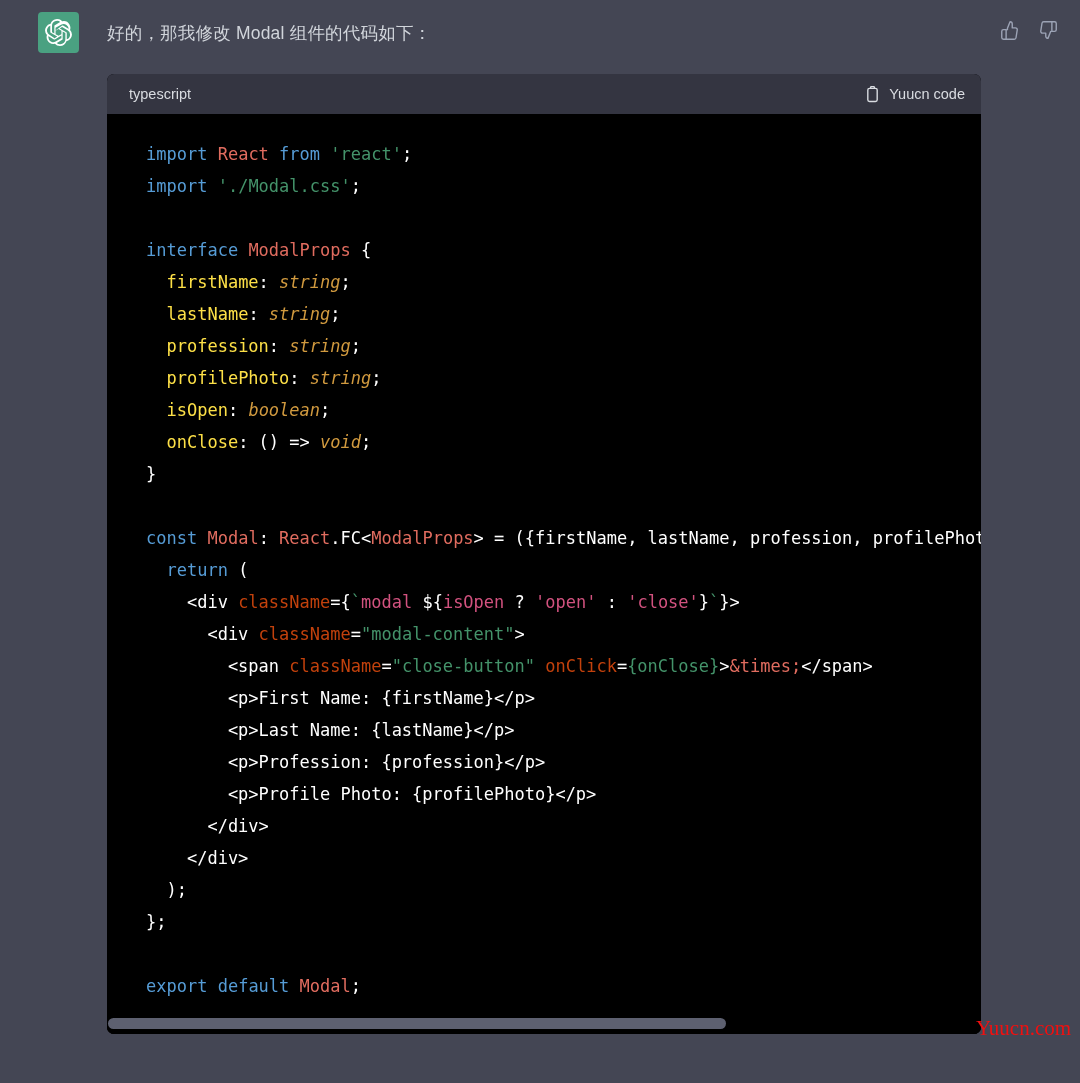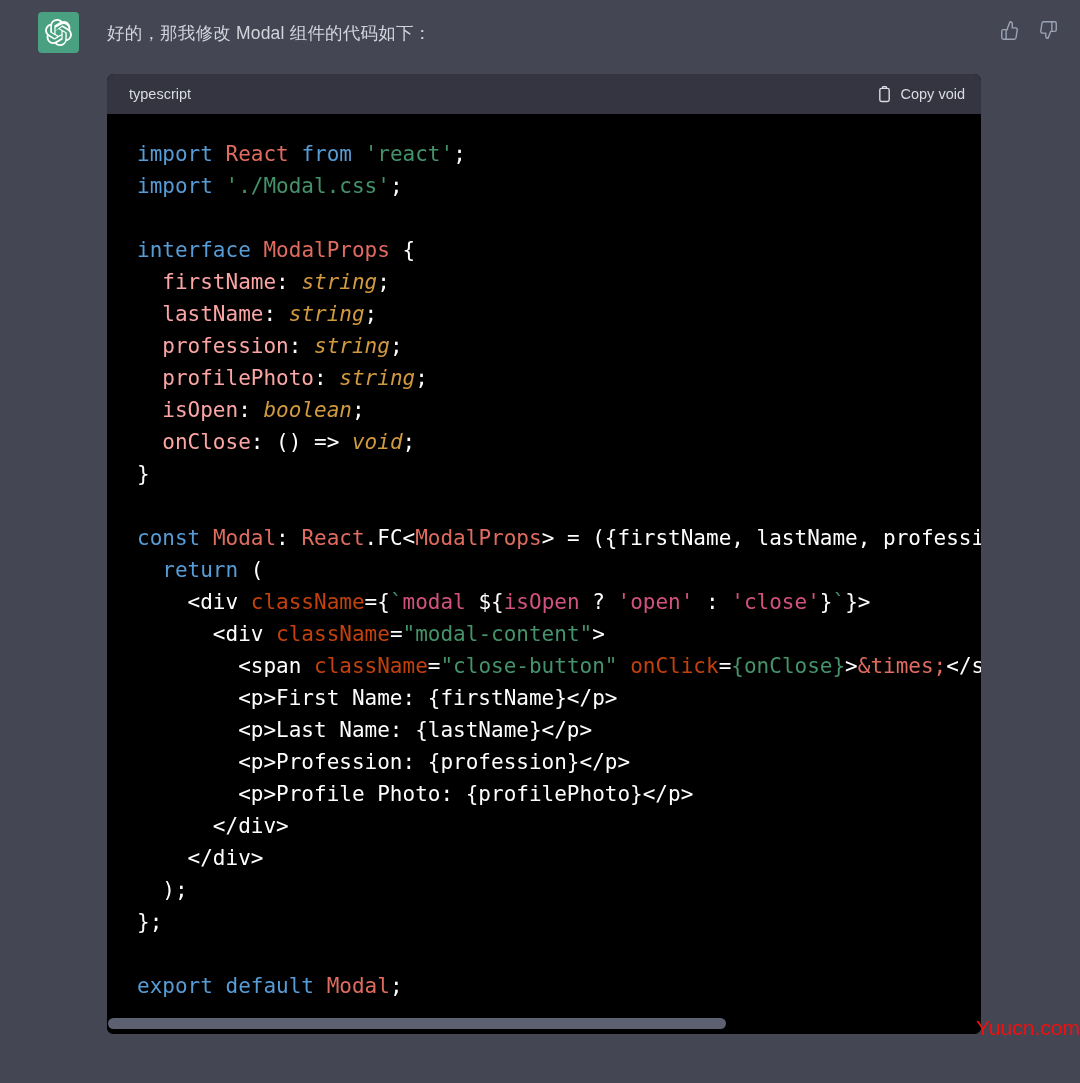--- a/index.html
+++ b/index.html
@@ -108,34 +108,33 @@
   .code-scroll {
     background: #000000;
     padding: 24px 0 12px 0;
     height: 920px;
     overflow: hidden;
     position: relative;
   }
 
   pre.code {
     font-family: "DejaVu Sans Mono", "Liberation Mono", monospace;
-    font-size: 21px;
+    font-size: 17px;
     line-height: 32px;
     color: #ffffff;
     white-space: pre;
-    padding-left: 23px;
-    overflow: hidden;
-    margin-left: 7px;
+    padding-left: 39px;
+    overflow: hidden;
   }
 
   
   .t-kw   { color: #569cd6; }
   .t-type { color: #e06c5f; }
   .t-str  { color: #44936a; }
-  .t-prop { color: #fca5a5; }
+  .t-prop { color: #fde047; }
   .t-prim { color: #d19a3f; font-style: italic; }
   .t-plain{ color: #ffffff; }
   .t-attr { color: #c2410c; }
   .t-jsxstr { color: #44936a; }
   .t-entity { color: #e06c5f; }
   .t-tpl  { color: #d2527f; }
   .t-tick { color: #44936a; }
 
   
   .scrollbar-track {
@@ -152,21 +151,21 @@
     margin-left: 1px;
     border-radius: 6px;
     background: #5d6070;
   }
 
   
   .watermark {
     position: absolute;
     left: 976px;
     top: 1016px;
-    font-family: Liberation Sans, sans-serif;
+    font-family: Liberation Serif, serif;
     font-size: 21px;
     color: #f01010;
     white-space: nowrap;
     z-index: 50;
     pointer-events: none;
   }
 </style>
 </head>
 <body>
 
@@ -185,21 +184,21 @@
     <div class="code-block">
 
       <div class="code-header">
         <span class="code-lang">typescript</span>
 
         <div class="copy-code">
           <svg viewBox="0 0 16 18">
             <rect x="3" y="2.5" width="10" height="14" rx="1.8"></rect>
             <path d="M6 2.5V1.6a1 1 0 0 1 1-1h2a1 1 0 0 1 1 1v.9"></path>
           </svg>
-          <span>Copy void</span>
+          <span>Yuucn code</span>
         </div>
       </div>
 
       <div class="code-scroll">
         <pre class="code" id="code-pre"><div><span class="t-kw">import</span><span class="t-plain"> </span><span class="t-type">React</span><span class="t-plain"> </span><span class="t-kw">from</span><span class="t-plain"> </span><span class="t-str">'react'</span><span class="t-plain">;</span></div><div><span class="t-kw">import</span><span class="t-plain"> </span><span class="t-str">'./Modal.css'</span><span class="t-plain">;</span></div><div>&nbsp;</div><div><span class="t-kw">interface</span><span class="t-plain"> </span><span class="t-type">ModalProps</span><span class="t-plain"> {</span></div><div><span class="t-plain">  </span><span class="t-prop">firstName</span><span class="t-plain">: </span><span class="t-prim">string</span><span class="t-plain">;</span></div><div><span class="t-plain">  </span><span class="t-prop">lastName</span><span class="t-plain">: </span><span class="t-prim">string</span><span class="t-plain">;</span></div><div><span class="t-plain">  </span><span class="t-prop">profession</span><span class="t-plain">: </span><span class="t-prim">string</span><span class="t-plain">;</span></div><div><span class="t-plain">  </span><span class="t-prop">profilePhoto</span><span class="t-plain">: </span><span class="t-prim">string</span><span class="t-plain">;</span></div><div><span class="t-plain">  </span><span class="t-prop">isOpen</span><span class="t-plain">: </span><span class="t-prim">boolean</span><span class="t-plain">;</span></div><div><span class="t-plain">  </span><span class="t-prop">onClose</span><span class="t-plain">: () =&gt; </span><span class="t-prim">void</span><span class="t-plain">;</span></div><div><span class="t-plain">}</span></div><div>&nbsp;</div><div><span class="t-kw">const</span><span class="t-plain"> </span><span class="t-type">Modal</span><span class="t-plain">: </span><span class="t-type">React</span><span class="t-plain">.FC&lt;</span><span class="t-type">ModalProps</span><span class="t-plain">&gt; = ({firstName, lastName, profession, profilePhoto, isOpen, onClose}) =&gt; {</span></div><div><span class="t-plain">  </span><span class="t-kw">return</span><span class="t-plain"> (</span></div><div><span class="t-plain">    &lt;div </span><span class="t-attr">className</span><span class="t-plain">={</span><span class="t-tick">`</span><span class="t-tpl">modal </span><span class="t-plain">${</span><span class="t-tpl">isOpen</span><span class="t-plain"> ? </span><span class="t-tpl">'open'</span><span class="t-plain"> : </span><span class="t-tpl">'close'</span><span class="t-plain">}</span><span class="t-tick">`</span><span class="t-plain">}&gt;</span></div><div><span class="t-plain">      &lt;div </span><span class="t-attr">className</span><span class="t-plain">=</span><span class="t-jsxstr">"modal-content"</span><span class="t-plain">&gt;</span></div><div><span class="t-plain">        &lt;span </span><span class="t-attr">className</span><span class="t-plain">=</span><span class="t-jsxstr">"close-button"</span><span class="t-plain"> </span><span class="t-attr">onClick</span><span class="t-plain">=</span><span class="t-jsxstr">{onClose}</span><span class="t-plain">&gt;</span><span class="t-entity">&amp;times;</span><span class="t-plain">&lt;/span&gt;</span></div><div><span class="t-plain">        &lt;p&gt;First Name: {firstName}&lt;/p&gt;</span></div><div><span class="t-plain">        &lt;p&gt;Last Name: {lastName}&lt;/p&gt;</span></div><div><span class="t-plain">        &lt;p&gt;Profession: {profession}&lt;/p&gt;</span></div><div><span class="t-plain">        &lt;p&gt;Profile Photo: {profilePhoto}&lt;/p&gt;</span></div><div><span class="t-plain">      &lt;/div&gt;</span></div><div><span class="t-plain">    &lt;/div&gt;</span></div><div><span class="t-plain">  );</span></div><div><span class="t-plain">};</span></div><div>&nbsp;</div><div><span class="t-kw">export</span><span class="t-plain"> </span><span class="t-kw">default</span><span class="t-plain"> </span><span class="t-type">Modal</span><span class="t-plain">;</span></div></pre>
 
         <div class="scrollbar-track">
           <div class="scrollbar-thumb"></div>
         </div>
       </div>

